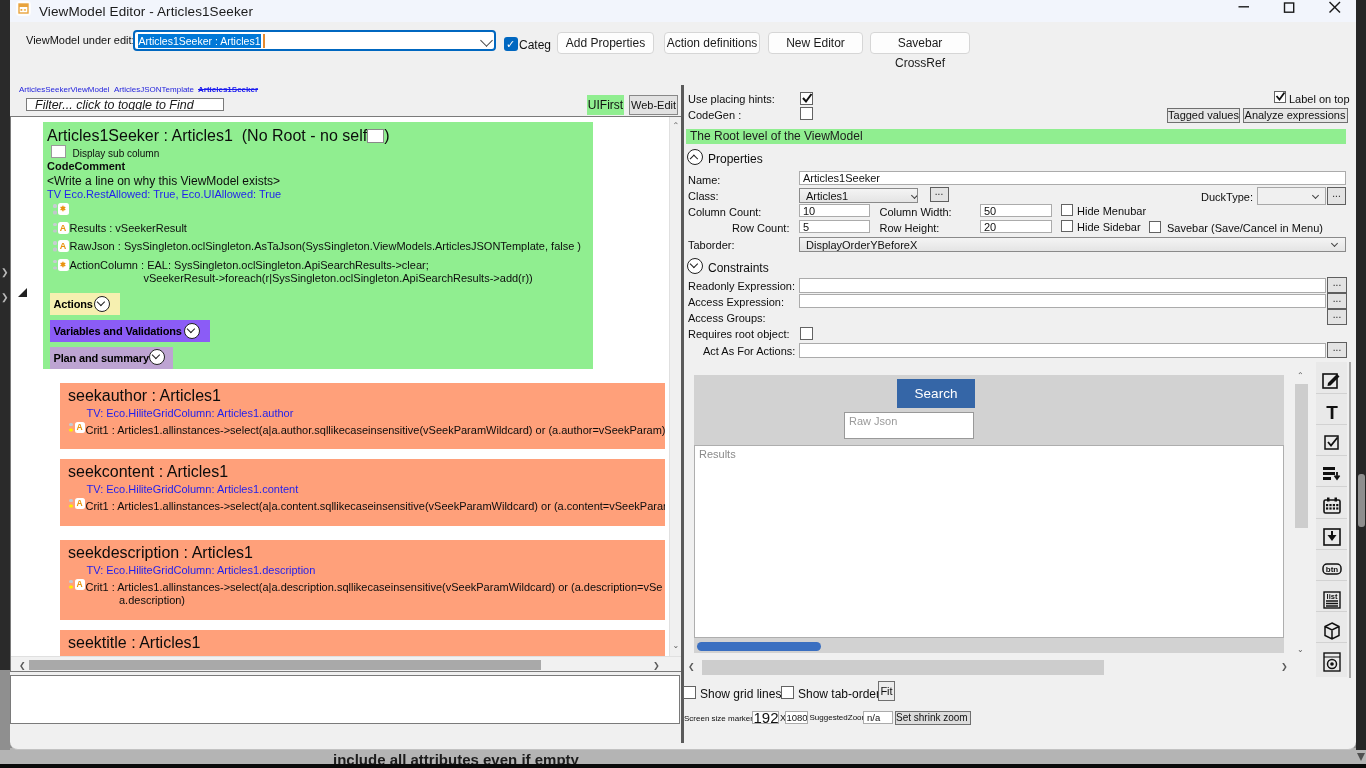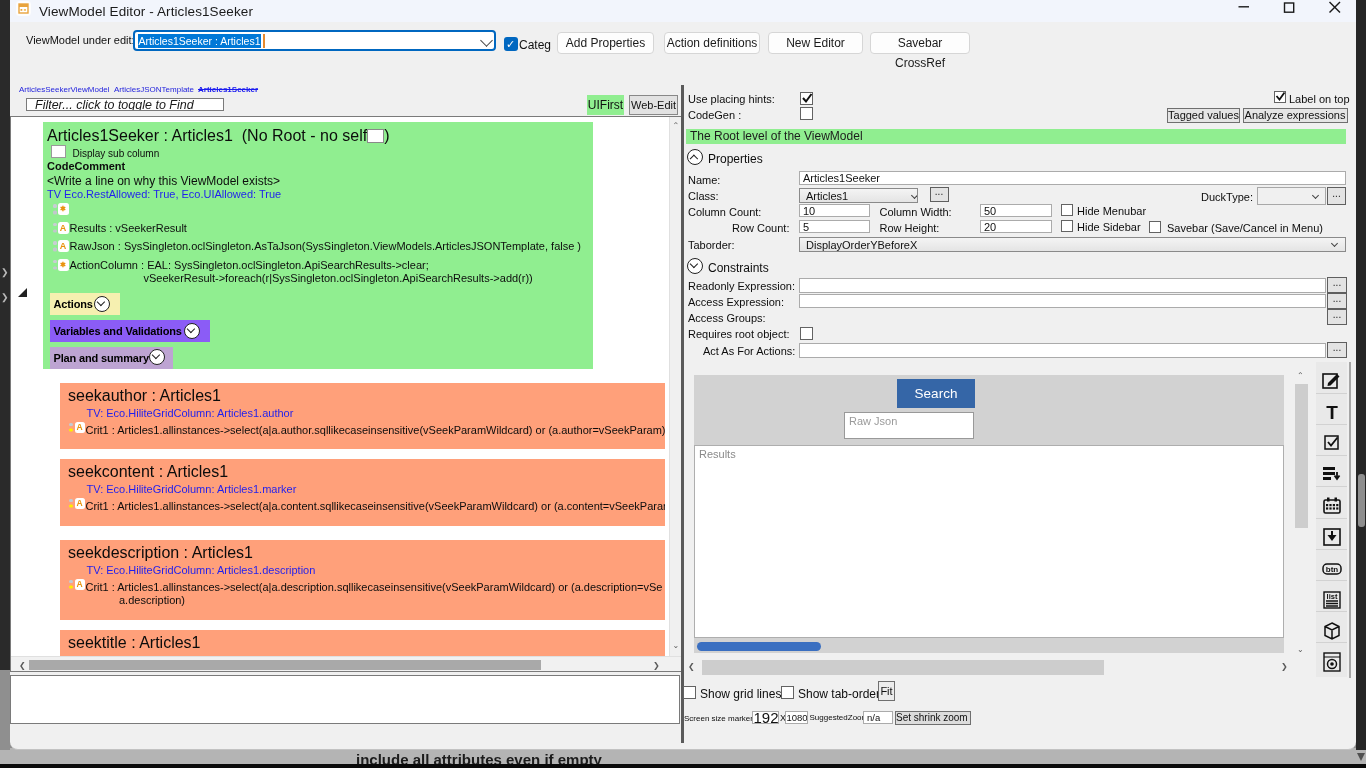--- a/index.html
+++ b/index.html
@@ -1,18 +1,18 @@
 <!DOCTYPE html>
 <html><head><meta charset="utf-8">
 <style>
 * { margin:0; padding:0; box-sizing:border-box; }
 html,body { width:1366px; height:768px; overflow:hidden; background:#8f8f8f; font-family:"Liberation Sans", sans-serif; }
 .abs { position:absolute; }
 #band { left:0; top:748px; width:1366px; height:16px; background:#b4b4b4; overflow:hidden; }
-#band .txt { position:absolute; left:333px; top:3px; font-weight:bold; font-size:15px; color:#1c1c1c;margin-left:23px; }
+#band .txt { position:absolute; left:333px; top:3px; font-weight:bold; font-size:15px; color:#1c1c1c; }
 #leftstrip { left:0; top:0; width:10px; height:750px; background:#2a2a2a; }
 #leftstrip .grey { position:absolute; left:0; top:670px; width:10px; height:80px; background:#8f8f8f; }
 .lchev { position:absolute; left:1px; width:8px; height:10px; color:#b8b8b8; font-size:9px; line-height:10px; }
 #rightstrip { left:1356px; top:0; width:10px; height:750px; background:#262626; }
 #rightstrip .thumb { position:absolute; left:1.5px; top:474px; width:7px; height:53px; background:#8e8e8e; border-radius:3px; }
 #dntri { left:1357px; top:753px; width:0; height:0; border-left:4.5px solid transparent; border-right:4.5px solid transparent; border-top:8px solid #505050; }
 #win { left:10px; top:0; width:1346px; height:750px; background:#f0f0f0; border-radius:0 0 8px 8px; overflow:hidden; border-bottom:1px solid #c2c2c2; }
 
 #titlebar { left:0; top:0; width:1346px; height:22px; background:#f2f5fc; }
 #titlebar .ttl { position:absolute; left:29px; top:4px; font-size:13.5px; color:#1b1b1b; letter-spacing:0.1px;}
@@ -183,21 +183,21 @@
       <div class="otitle">seekauthor : Articles1</div>
       <div class="blue11" style="left:27px;top:24.5px;">TV: Eco.HiliteGridColumn: Articles1.author</div>
       <div class="oico" style="left:9px;top:40px;">
           <div class="pg"></div>
           <div class="ov">A</div>
         </div>
       <div class="g11" style="left:26px;top:41px;">Crit1 : Articles1.allinstances-&gt;select(a|a.author.sqllikecaseinsensitive(vSeekParamWildcard) or (a.author=vSeekParam)</div>
     </div>
     <div class="obox" style="top:342px;height:67.5px;">
       <div class="otitle">seekcontent : Articles1</div>
-      <div class="blue11" style="left:27px;top:24.5px;">TV: Eco.HiliteGridColumn: Articles1.marker</div>
+      <div class="blue11" style="left:27px;top:24.5px;">TV: Eco.HiliteGridColumn: Articles1.content</div>
       <div class="oico" style="left:9px;top:40px;">
           <div class="pg"></div>
           <div class="ov">A</div>
         </div>
       <div class="g11" style="left:26px;top:41px;">Crit1 : Articles1.allinstances-&gt;select(a|a.content.sqllikecaseinsensitive(vSeekParamWildcard) or (a.content=vSeekParam)</div>
     </div>
     <div class="obox" style="top:423px;height:80px;">
       <div class="otitle">seekdescription : Articles1</div>
       <div class="blue11" style="left:27px;top:24.5px;">TV: Eco.HiliteGridColumn: Articles1.description</div>
       <div class="oico" style="left:9px;top:40px;">

